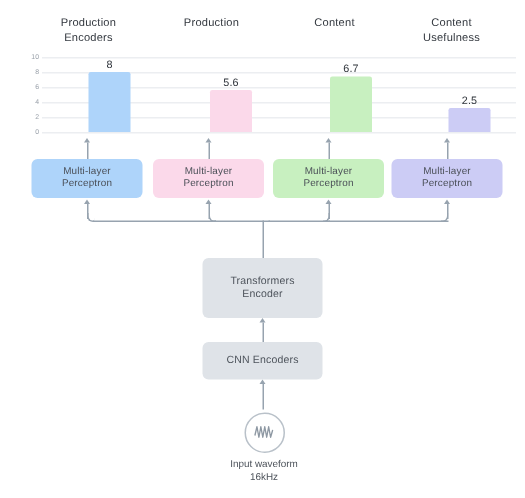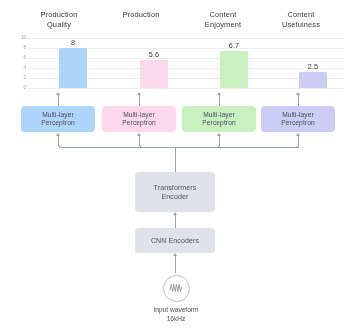--- a/index.html
+++ b/index.html
@@ -144,28 +144,27 @@
   }
   #wave-caption .l2 { display: block; }
 </style>
 </head>
 <body>
 
 <div id="root">
 
   <div class="col-header" style="left:16px; top:10px;">
     <span>Production</span>
-    <span class="l2">Quality</span>
+    <span class="l2">Encoders</span>
   </div>
   <div class="col-header" style="left:98px; top:10px;">
     <span>Production</span>
   </div>
   <div class="col-header" style="left:180px; top:10px;">
     <span>Content</span>
-    <span class="l2">Enjoyment</span>
   </div>
   <div class="col-header" style="left:258px; top:10px;">
     <span>Content</span>
     <span class="l2">Usefulness</span>
   </div>
 
   <div id="chart">
 
     <div class="gridline" style="top:2px;"></div>
     <div class="gridline" style="top:12px;"></div>

